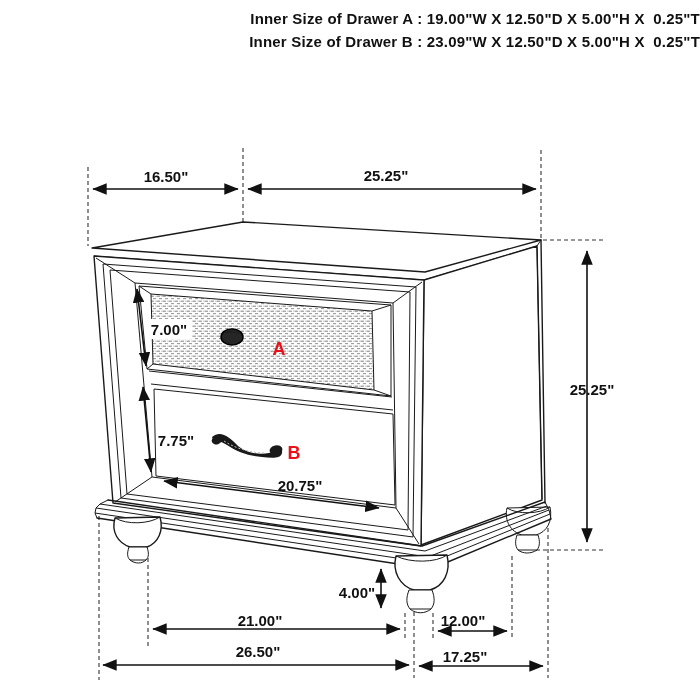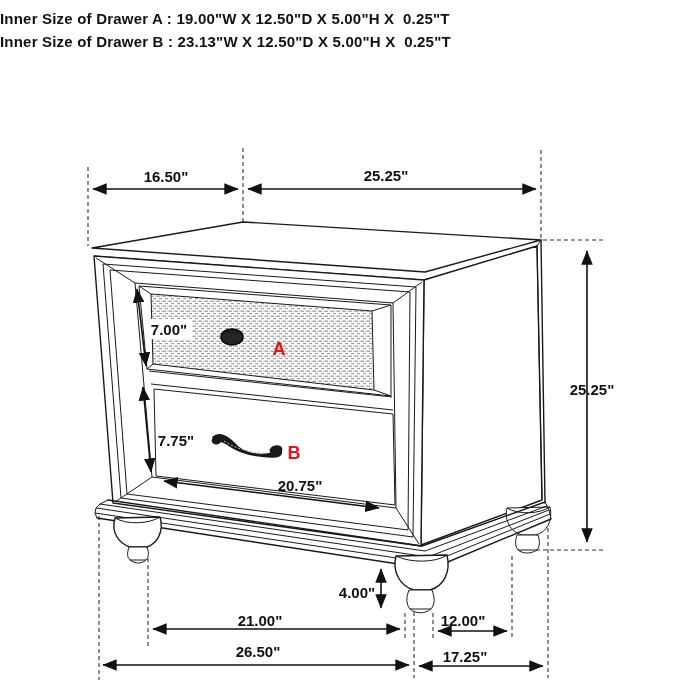--- a/index.html
+++ b/index.html
@@ -1,39 +1,39 @@
 <!DOCTYPE html>
 <html><head>
 <meta charset="utf-8">
 <style>
   html,body{margin:0;padding:0;background:#ffffff;}
   #stage{position:relative;width:700px;height:700px;background:#fff;overflow:hidden;
          font-family:"Liberation Sans",sans-serif;}
-  #hdr{position:absolute;top:7px;left:0;width:700px;text-align:left;
+  #hdr{position:absolute;top:7px;left:0;width:700px;text-align:right;
        font-weight:bold;font-size:15px;line-height:23px;color:#111;
        letter-spacing:0.2px;}
   #hdr div{white-space:pre;}
   svg{position:absolute;top:0;left:0;}
   .ln{stroke:#1a1a1a;fill:none;stroke-width:1.4;stroke-linejoin:round;stroke-linecap:round;}
   .thin{stroke:#1a1a1a;fill:none;stroke-width:1;stroke-linejoin:round;}
   .wfill{fill:#ffffff;stroke:#1a1a1a;stroke-width:1.4;stroke-linejoin:round;}
   .wthin{fill:#ffffff;stroke:#1a1a1a;stroke-width:1;stroke-linejoin:round;}
   .dash{stroke:#333;stroke-width:1.1;fill:none;stroke-dasharray:4 3;}
   .dim{stroke:#111;stroke-width:1.6;fill:none;}
   .dimtxt{font:bold 15px "Liberation Sans",sans-serif;fill:#111;}
   .abtxt{font:bold 18px "Liberation Sans",sans-serif;}
 </style>
 </head>
 <body>
 
 <div id="stage">
 
   <div id="hdr">
     <div>Inner Size of Drawer A : 19.00"W X 12.50"D X 5.00"H X  0.25"T</div>
-    <div>Inner Size of Drawer B : 23.13"W X 12.50"D X 5.00"H X  0.25"T</div>
+    <div>Inner Size of Drawer B : 23.09"W X 12.50"D X 5.00"H X  0.25"T</div>
   </div>
 
   <svg width="700" height="700" viewBox="0 0 700 700">
     <defs>
       <marker id="ah" viewBox="0 0 10 8" refX="9.5" refY="4" markerWidth="9" markerHeight="7.5" orient="auto-start-reverse">
         <path d="M0,0 L10,4 L0,8 Z" fill="#111"></path>
       </marker>
       <pattern id="cane" width="6" height="5" patternUnits="userSpaceOnUse">
         <rect width="6" height="5" fill="#fdfdfd"></rect>
         <path d="M0.5,1.2 h3.4" stroke="#8b8b8b" stroke-width="1.1" fill="none"></path>

